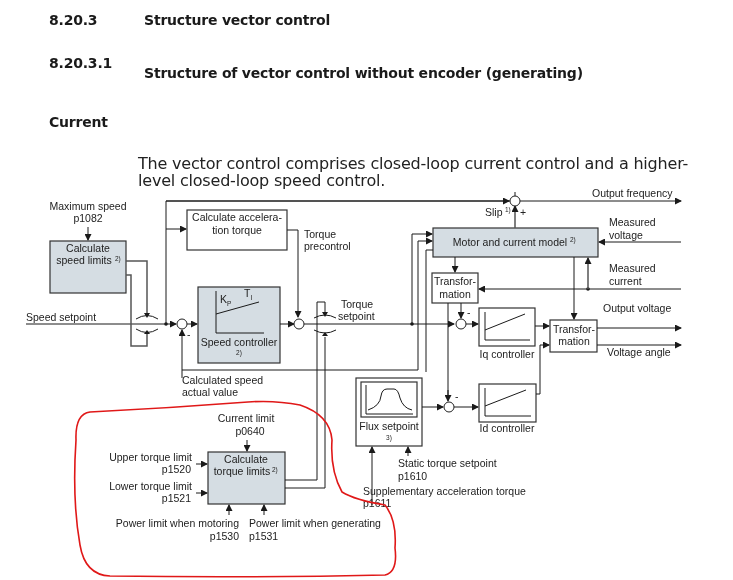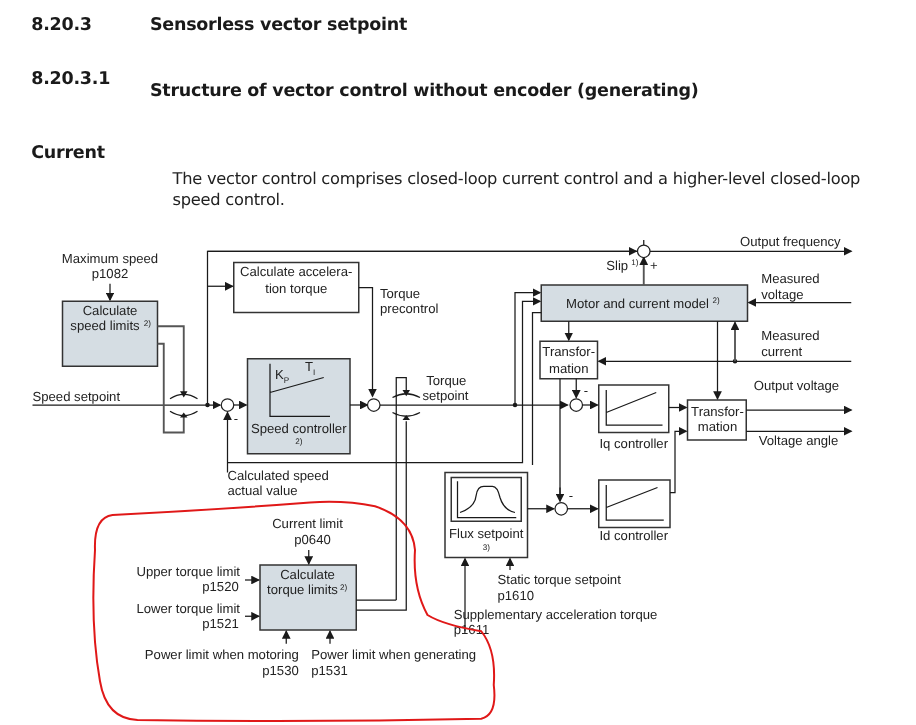--- a/index.html
+++ b/index.html
@@ -1,36 +1,36 @@
 <!DOCTYPE html>
 <html><head>
 <meta charset="utf-8">
 <style>
   html, body { margin: 0; padding: 0; background: #ffffff; }
   body { width: 733px; height: 580px; position: relative; overflow: hidden; font-family: "Liberation Sans", sans-serif; color: #1a1a1a; }
-  .h { position: absolute; font-family: "DejaVu Sans", sans-serif; font-weight: bold; font-size: 14px; color: #1a1a1a; letter-spacing: -0.2px; }
+  .h { position: absolute; font-family: "DejaVu Sans", sans-serif; font-weight: bold; font-size: 14px; color: #1a1a1a; letter-spacing: -0.2px; margin-left: 24px; }
   .num { position: absolute; left: 25px; }
   .ttl { position: absolute; left: 120px; }
-  .intro { position: absolute; left: 138px; top: 135px; width: 560px; font-family: "DejaVu Sans", sans-serif; font-size: 13px; line-height: 17px; color: #222; letter-spacing: -0.2px; }
+  .intro { position: absolute; left: 138px; top: 155px; width: 560px; font-family: "DejaVu Sans", sans-serif; font-size: 16px; line-height: 17px; color: #222; letter-spacing: -0.2px; }
   svg#diagram { position: absolute; left: 0; top: 0; }
   svg text { font-family: "Liberation Sans", sans-serif; font-size: 10.5px; fill: #222; }
   svg .sup { font-size: 6.5px; }
   .blk-grey { fill: #d5dde3; stroke: #333; stroke-width: 1.2; }
   .blk-white { fill: #ffffff; stroke: #333; stroke-width: 1.2; }
   .ln { stroke: #1a1a1a; stroke-width: 1; fill: none; }
   .ln2 { stroke: #555; stroke-width: 1.5; fill: none; }
   .sum { fill: #fff; stroke: #222; stroke-width: 1; }
   .dot { fill: #1a1a1a; }
   .red { stroke: #e01818; stroke-width: 1.6; fill: none; }
 </style>
 </head>
 <body>
 
 <div class="h num" style="top:12px">8.20.3</div>
-<div class="h ttl" style="top:12px">Sensorless vector setpoint</div>
+<div class="h ttl" style="top:12px">Structure vector control</div>
 <div class="h num" style="top:55px">8.20.3.1</div>
 <div class="h ttl" style="top:65px">Structure of vector control without encoder (generating)</div>
 <div class="h num" style="top:114px">Current</div>
 <div class="intro">The vector control comprises closed-loop current control and a higher-level closed-loop speed control.</div>
 
 <svg id="diagram" width="733" height="580" viewBox="0 0 733 580">
   <defs>
     <marker id="ar" markerWidth="7" markerHeight="7" refX="6" refY="3.5" orient="auto" markerUnits="userSpaceOnUse">
       <path d="M0,0 L7,3.5 L0,7 z" fill="#1a1a1a"></path>
     </marker>

